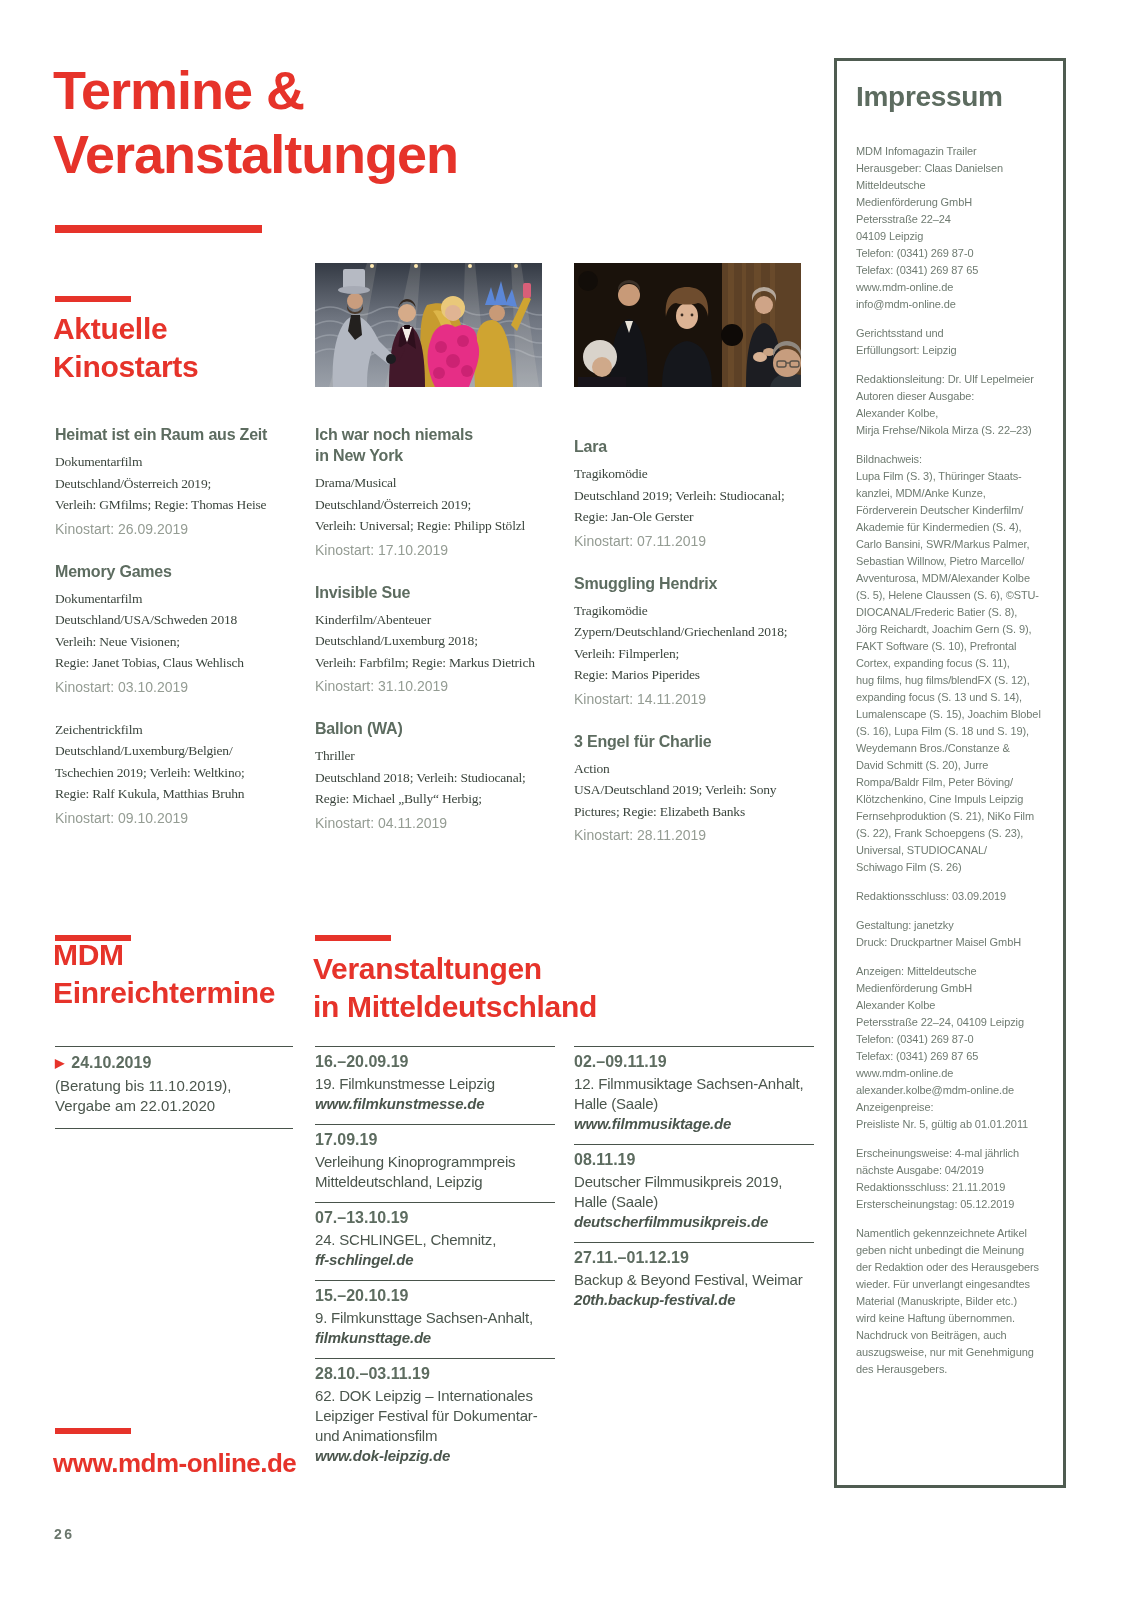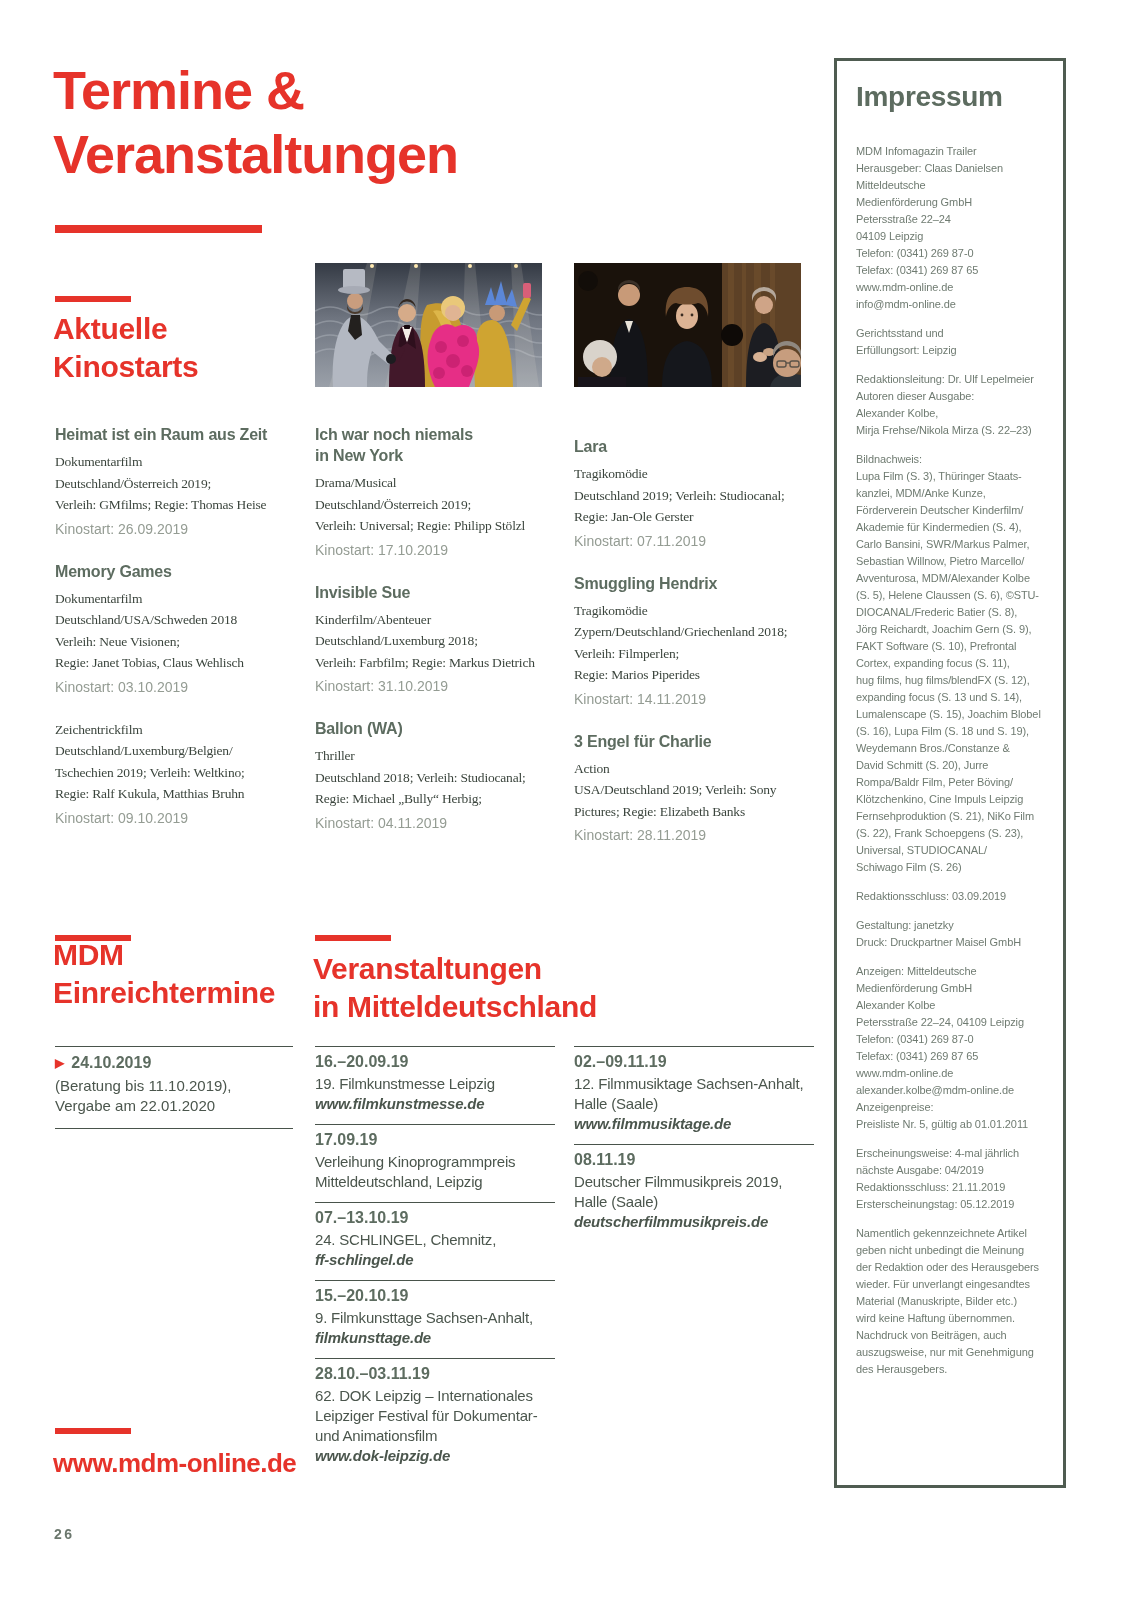--- a/index.html
+++ b/index.html
@@ -332,20 +332,25 @@
       <div class="event-date">02.–09.11.19</div>
       <div class="event-text pre">12. Filmmusiktage Sachsen-Anhalt,
 Halle (Saale)</div>
       <div class="event-url">www.filmmusiktage.de</div>
     </div>
     <div class="event">
       <div class="event-date">08.11.19</div>
       <div class="event-text pre">Deutscher Filmmusikpreis 2019,
 Halle (Saale)</div>
       <div class="event-url">deutscherfilmmusikpreis.de</div>
+    </div>
+    <div class="event">
+      <div class="event-date">27.11.–01.12.19</div>
+      <div class="event-text pre">Backup &amp; Beyond Festival, Weimar</div>
+      <div class="event-url">20th.backup-festival.de</div>
     </div>
   </section>
 
   <aside class="abs impressum">
     <h2>Impressum</h2>
     <p class="imp pre">MDM Infomagazin Trailer
 Herausgeber: Claas Danielsen
 Mitteldeutsche
 Medienförderung GmbH
 Petersstraße 22–24

